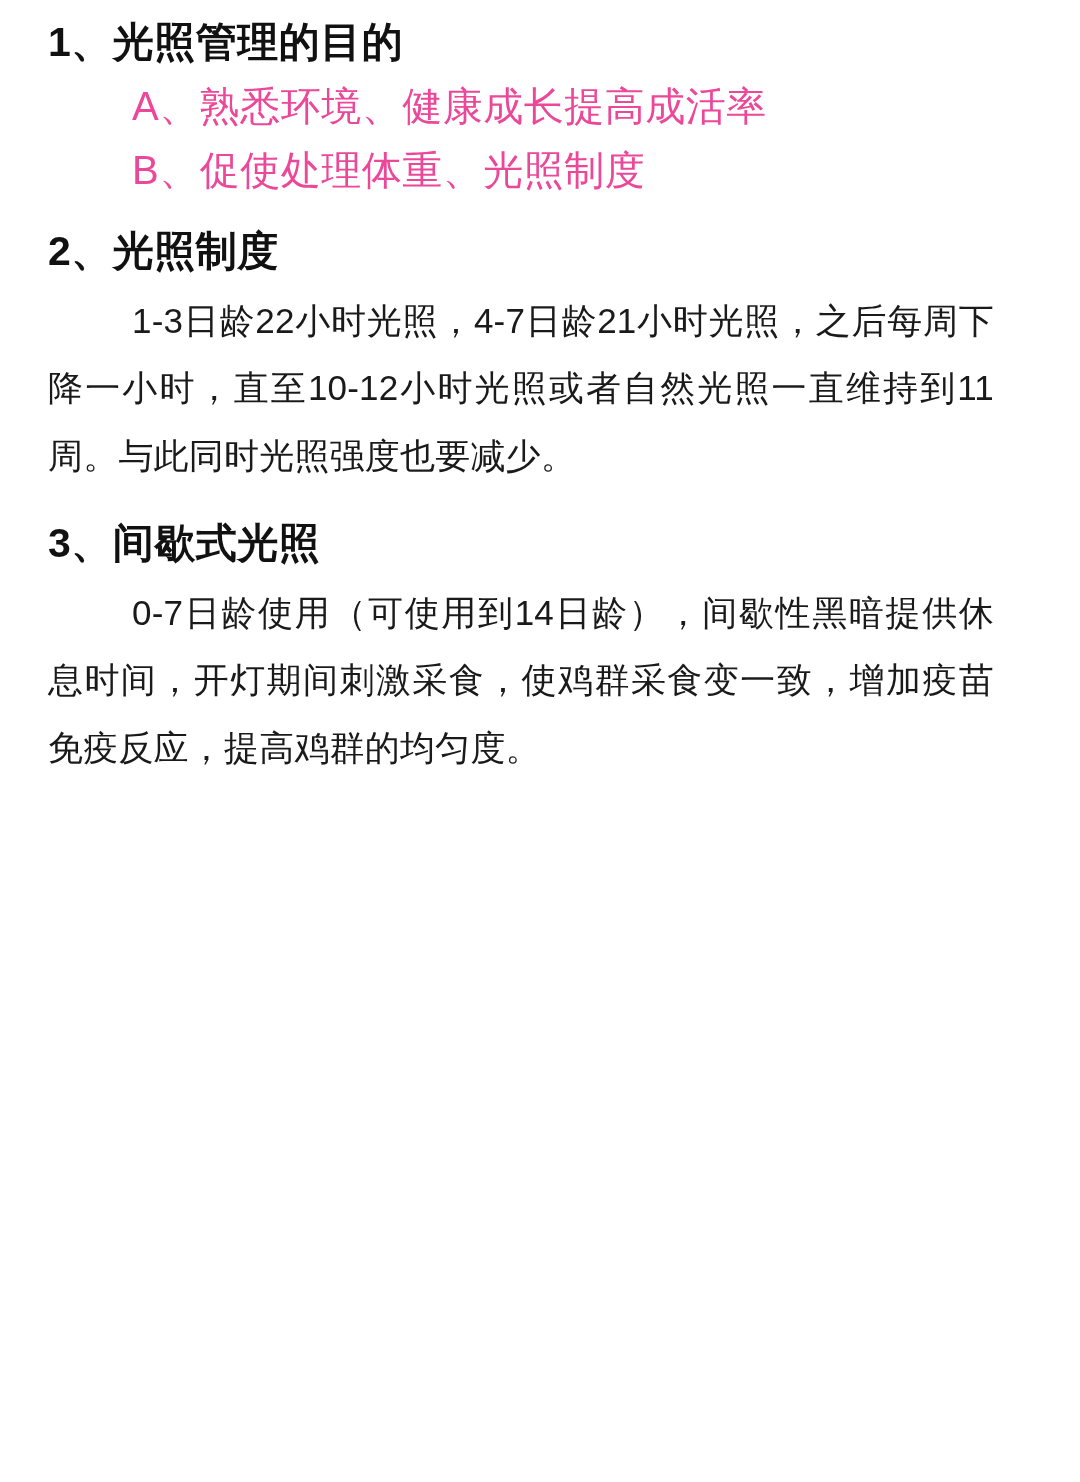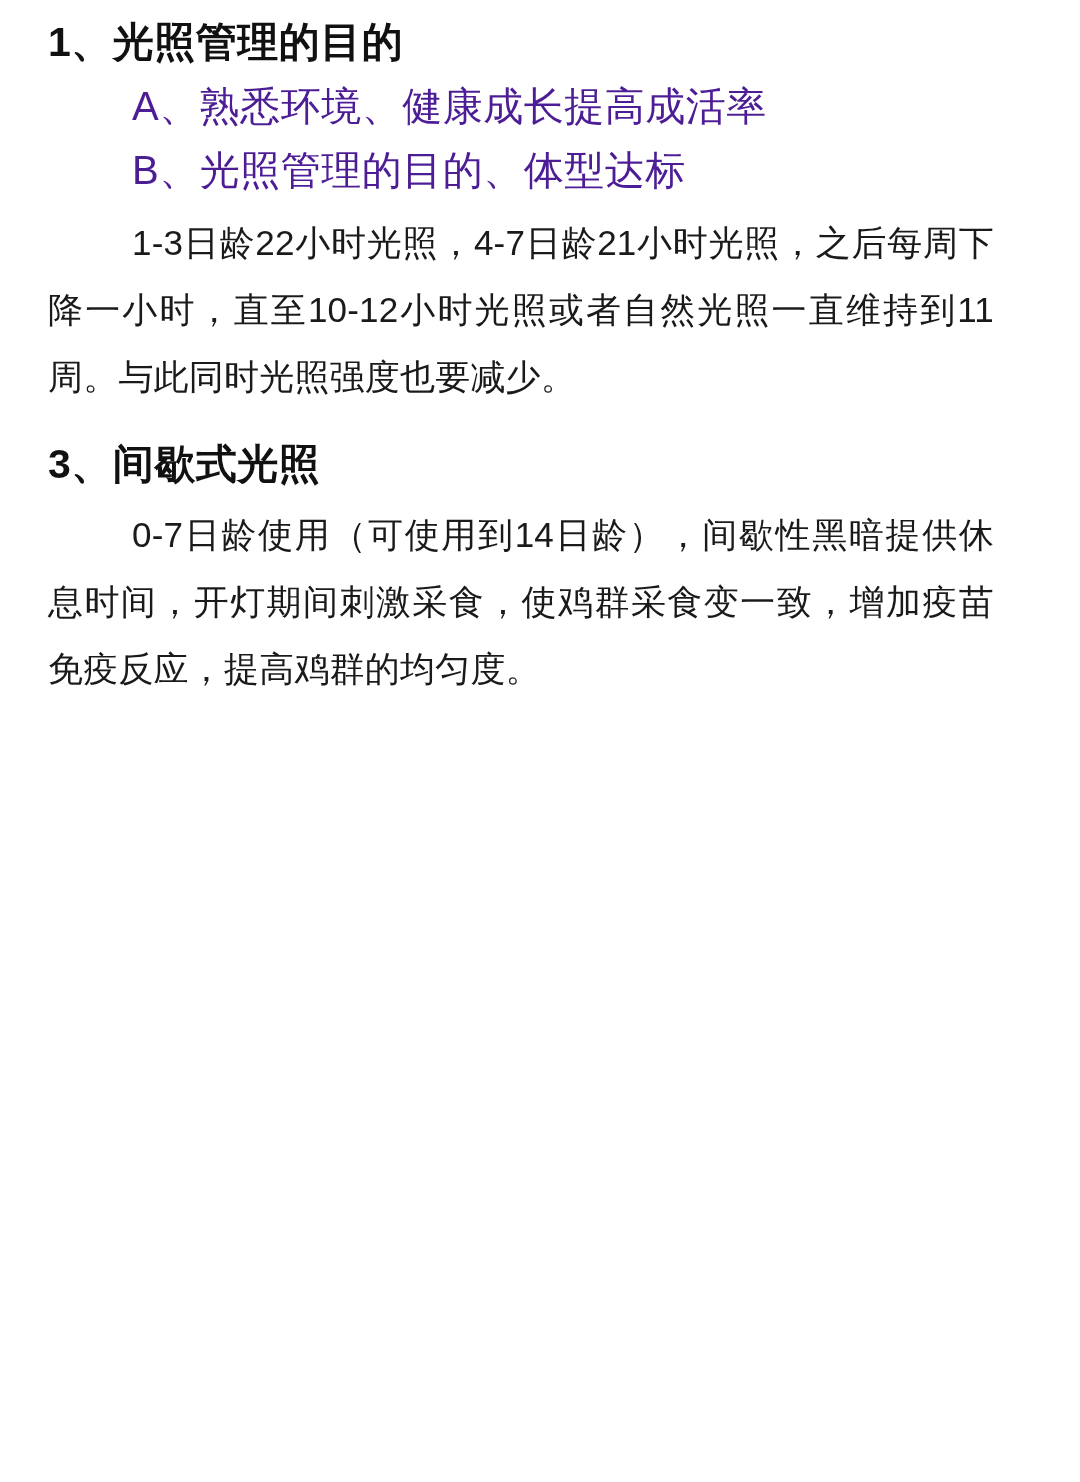--- a/index.html
+++ b/index.html
@@ -33,21 +33,21 @@
   }
   .heading-3 {
     margin-top: 26px;
   }
   .sub-item {
     font-size: 40px;
     line-height: 1.55;
     margin: 0 0 2px 0;
     padding-left: 84px;
     letter-spacing: 0.5px;
-    color: #4c1d95;
+    color: #ec4899;
   }
   .para {
     font-size: 35px;
     line-height: 1.92;
     margin: 8px 0 0 0;
     text-indent: 84px;
     letter-spacing: 0.2px;
     text-align: justify;
     text-justify: inter-ideograph;
     color: #1a1a1a;
@@ -56,20 +56,21 @@
     margin-top: 6px;
   }
 </style>
 </head>
 <body>
 
 <div class="page">
 
   <h2 class="heading">1、光照管理的目的</h2>
   <p class="sub-item">A、熟悉环境、健康成长提高成活率</p>
-  <p class="sub-item">B、光照管理的目的、体型达标</p>
+  <p class="sub-item">B、促使处理体重、光照制度</p>
 
+  <h2 class="heading heading-2">2、光照制度</h2>
   <p class="para">1-3日龄22小时光照，4-7日龄21小时光照，之后每周下降一小时，直至10-12小时光照或者自然光照一直维持到11周。与此同时光照强度也要减少。</p>
 
   <h2 class="heading heading-3">3、间歇式光照</h2>
   <p class="para">0-7日龄使用（可使用到14日龄），间歇性黑暗提供休息时间，开灯期间刺激采食，使鸡群采食变一致，增加疫苗免疫反应，提高鸡群的均匀度。</p>
 
 </div>
 
 </body></html>

